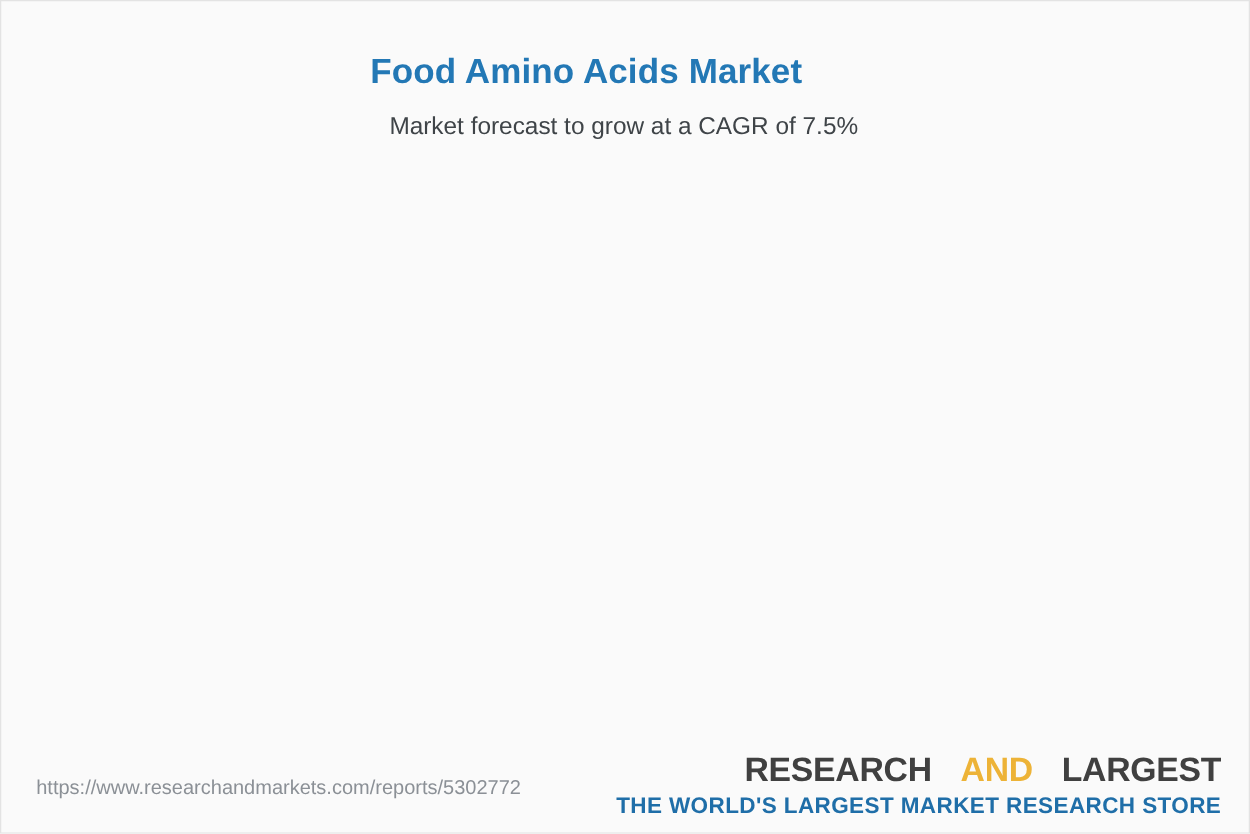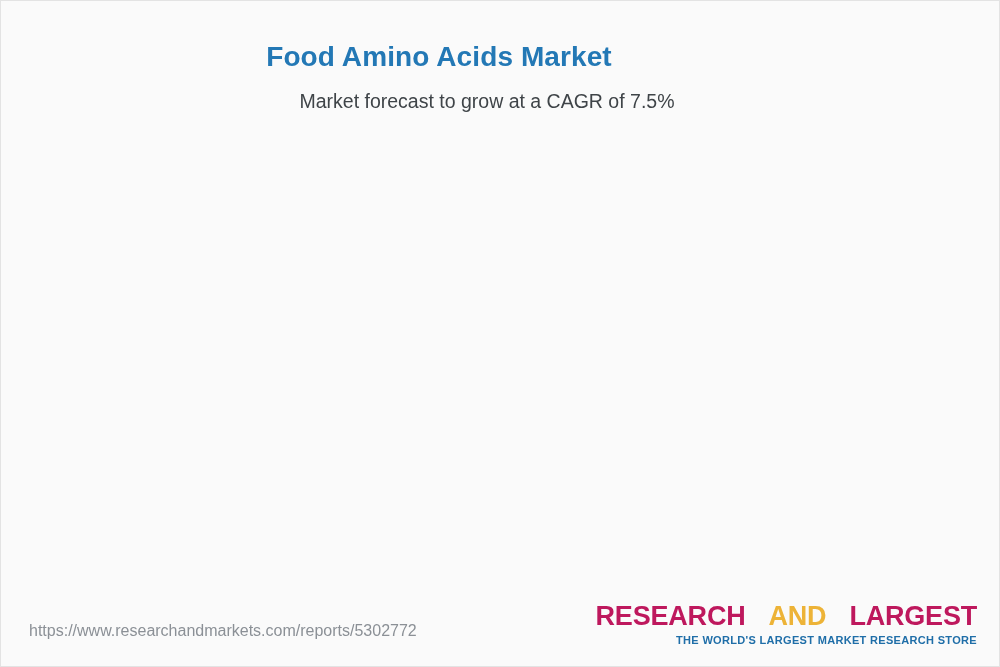--- a/index.html
+++ b/index.html
@@ -27,25 +27,26 @@
   .chart-title {
     position: absolute;
     top: 40px;
     left: 0;
     width: 876px;
     text-align: center;
     font-size: 28px;
     font-weight: bold;
     color: #2378b5;
     letter-spacing: 0.1px;
+    padding-left: 30px;
   }
   .chart-subtitle {
     position: absolute;
     top: 89px;
-    left: 0;
+    left: 12px;
     width: 972px;
     text-align: center;
     font-size: 19.5px;
     font-weight: normal;
     color: #3f4448;
   }
 
   
   .plot {
     position: absolute;
@@ -80,25 +81,25 @@
     top: 602px;
     text-align: right;
   }
   .logo-main {
     font-size: 27px;
     font-weight: bold;
     letter-spacing: -0.2px;
     line-height: 1.0;
     white-space: nowrap;
   }
-  .logo-blue { color: #be185d; text-align: right; }
+  .logo-blue { color: #404040; text-align: right; }
   .logo-gold { color: #edb337; }
   .logo-tag {
     margin-top: 4px;
-    font-size: 11px;
+    font-size: 18px;
     font-weight: bold;
     color: #1f6ea8;
     letter-spacing: 0.32px;
     white-space: nowrap;
   }
 </style>
 </head>
 <body>
 
 <div class="card">

